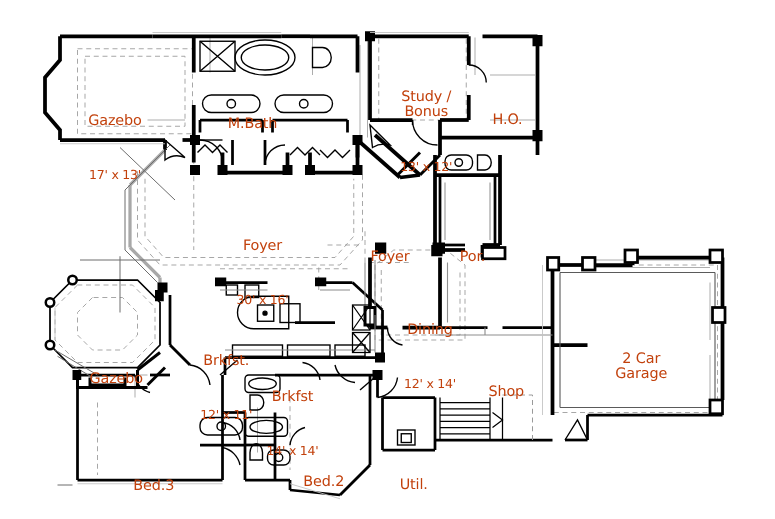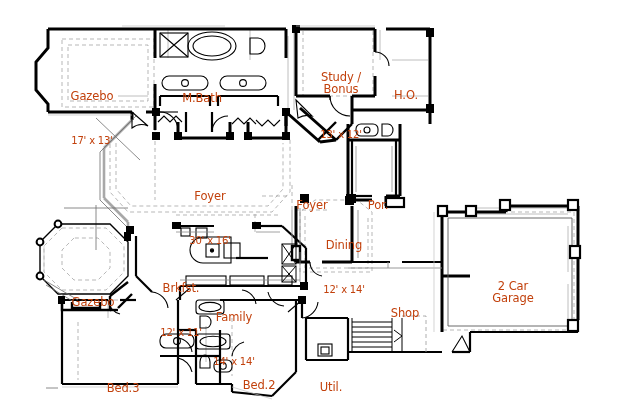--- a/index.html
+++ b/index.html
@@ -43,21 +43,21 @@
     font-size: 10px;
     letter-spacing: -0.2px;
   }
   .lbl-master   { left: 44px;  top: 55px;  width: 96px; }
   .lbl-mbath    { left: 160px; top: 57px;  width: 84px; }
   .lbl-study    { left: 300px; top: 36px;  width: 82px; }
   .lbl-ho       { left: 382px; top: 54px;  width: 48px; }
   .lbl-family   { left: 156px; top: 155px; width: 108px; }
   .lbl-foyer    { left: 284px; top: 164px; width: 56px; }
   .lbl-por      { left: 356px; top: 164px; width: 44px; }
-  .lbl-dining   { left: 302px; top: 204px; width: 84px; }
+  .lbl-dining   { left: 302px; top: 222px; width: 84px; }
   .lbl-shop     { left: 381px; top: 272px; width: 48px; }
   .lbl-garage   { left: 468px; top: 245px; width: 90px; }
   .lbl-gazebo   { left: 56px;  top: 261px; width: 74px; }
   .lbl-brkfst   { left: 142px; top: 247px; width: 78px; text-align: center; }
   .lbl-kitchen  { left: 194px; top: 276px; width: 80px; }
   .lbl-bed3     { left: 84px;  top: 347px; width: 78px; }
   .lbl-bed2     { left: 222px; top: 344px; width: 74px; }
   .lbl-util     { left: 309px; top: 346px; width: 44px; }
 </style>
 </head>
@@ -528,21 +528,21 @@
   <div class="room-label lbl-gazebo">
     <span class="room-name">Gazebo</span>
   </div>
 
   <div class="room-label lbl-brkfst">
     <span class="room-name">Brkfst.</span>
     <span class="room-dim">12' x 11'</span>
   </div>
 
   <div class="room-label lbl-kitchen">
-    <span class="room-name">Family</span>
+    <span class="room-name">Brkfst</span>
     <span class="room-dim">14' x 14'</span>
   </div>
 
   <div class="room-label lbl-bed3">
     <span class="room-name">Bed.3</span>
     
   </div>
 
   <div class="room-label lbl-bed2">
     <span class="room-name">Bed.2</span>

